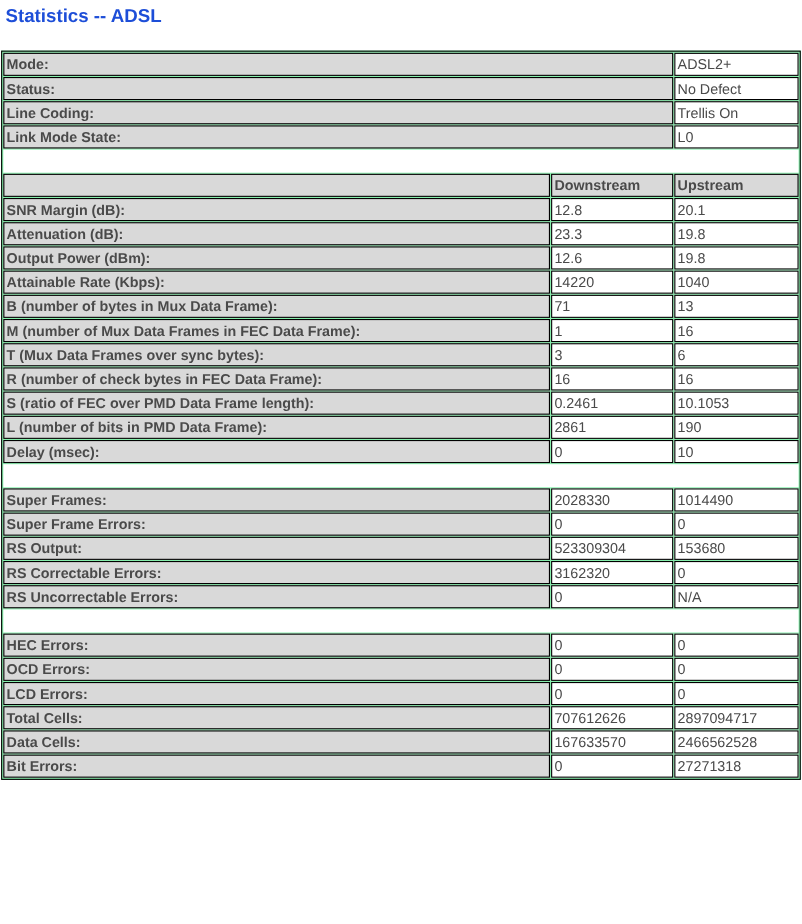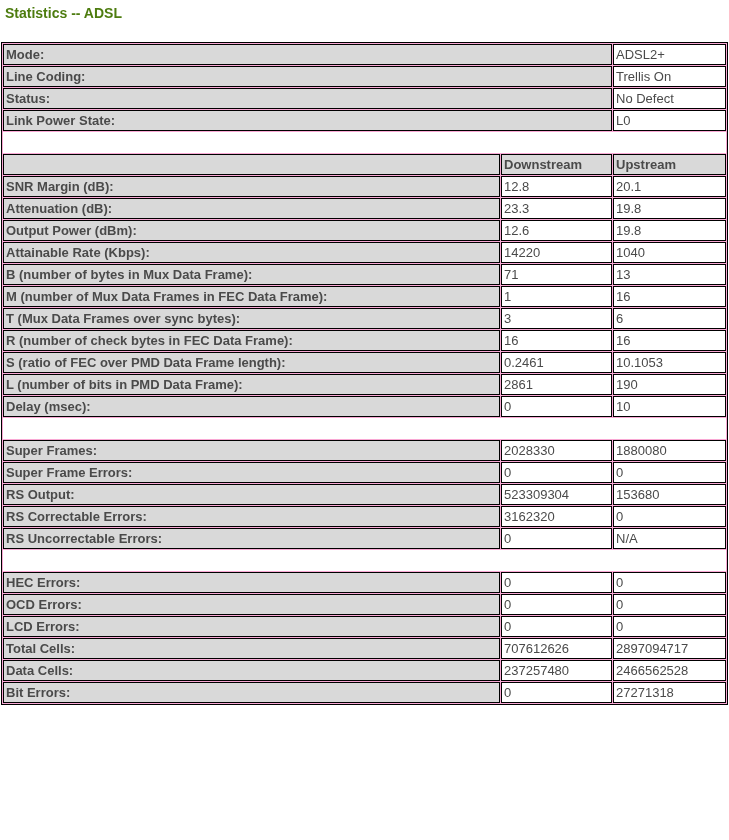--- a/index.html
+++ b/index.html
@@ -4,35 +4,35 @@
 <style>
   html, body {
     margin: 0;
     padding: 0;
     background: #ffffff;
     width: 729px;
     height: 840px;
     font-family: "Liberation Sans", sans-serif;
   }
   .page-title {
-    font-size: 14px;
+    font-size: 17px;
     font-weight: bold;
-    color: #4d7c0f;
+    color: #1d4ed8;
     margin: 5px 0 0 5px;
     letter-spacing: 0px;
   }
   table.stats {
     box-sizing: border-box;
     width: 727px;
     margin: 21px 0 0 1px;
     border: 1px solid #000000;
     border-collapse: separate;
     border-spacing: 1px;
     table-layout: fixed;
-    background: #f9a8d4;
+    background: #86efac;
   }
   table.stats td {
     box-sizing: border-box;
     border: 1px solid #000000;
     height: 21px;
     font-size: 13px;
     line-height: 19px;
     color: #4a4a4a;
     padding: 0 1px 0 2px;
     overflow: hidden;
@@ -63,29 +63,29 @@
     <col style="width:497px">
     <col style="width:111px">
     <col style="width:113px">
   </colgroup>
   <tbody>
       <tr>
         <td class="label" colspan="2">Mode:</td>
         <td class="value">ADSL2+</td>
       </tr>
       <tr>
+        <td class="label" colspan="2">Status:</td>
+        <td class="value">No Defect</td>
+      </tr>
+      <tr>
         <td class="label" colspan="2">Line Coding:</td>
         <td class="value">Trellis On</td>
       </tr>
       <tr>
-        <td class="label" colspan="2">Status:</td>
-        <td class="value">No Defect</td>
-      </tr>
-      <tr>
-        <td class="label" colspan="2">Link Power State:</td>
+        <td class="label" colspan="2">Link Mode State:</td>
         <td class="value">L0</td>
       </tr>
       <tr>
         <td class="sep" colspan="3"></td>
       </tr>
       <tr>
         <td class="label"></td>
         <td class="colhead">Downstream</td>
         <td class="colhead">Upstream</td>
       </tr>
@@ -143,21 +143,21 @@
         <td class="label">Delay (msec):</td>
         <td class="value">0</td>
         <td class="value">10</td>
       </tr>
       <tr>
         <td class="sep" colspan="3"></td>
       </tr>
       <tr>
         <td class="label">Super Frames:</td>
         <td class="value">2028330</td>
-        <td class="value">1880080</td>
+        <td class="value">1014490</td>
       </tr>
       <tr>
         <td class="label">Super Frame Errors:</td>
         <td class="value">0</td>
         <td class="value">0</td>
       </tr>
       <tr>
         <td class="label">RS Output:</td>
         <td class="value">523309304</td>
         <td class="value">153680</td>
@@ -190,21 +190,21 @@
         <td class="value">0</td>
         <td class="value">0</td>
       </tr>
       <tr>
         <td class="label">Total Cells:</td>
         <td class="value">707612626</td>
         <td class="value">2897094717</td>
       </tr>
       <tr>
         <td class="label">Data Cells:</td>
-        <td class="value">237257480</td>
+        <td class="value">167633570</td>
         <td class="value">2466562528</td>
       </tr>
       <tr>
         <td class="label">Bit Errors:</td>
         <td class="value">0</td>
         <td class="value">27271318</td>
       </tr>
     </tbody>
 </table>
 

